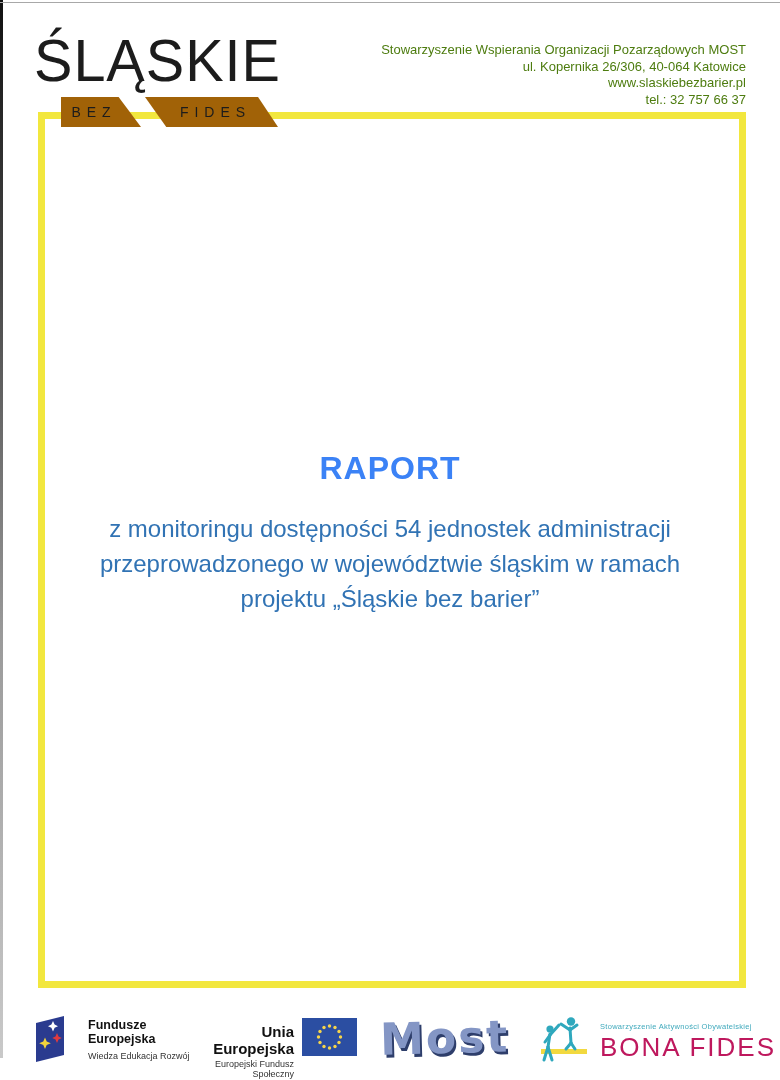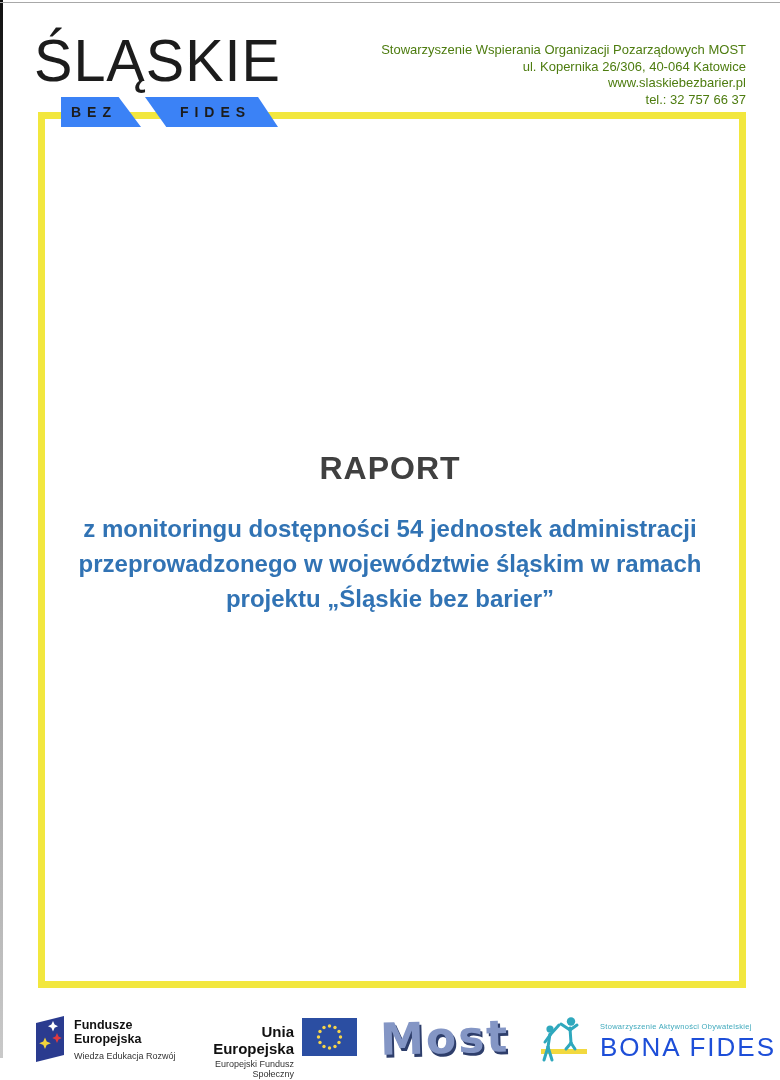--- a/index.html
+++ b/index.html
@@ -15,60 +15,60 @@
   .edge-top { position:absolute; left:0; top:2px; width:780px; height:1px; background:#a8a8a8; }
 
   
   .frame { position:absolute; left:38px; top:112px; width:708px; height:876px;
     border:7px solid #F2E73E; }
 
   
   .brand-title { position:absolute; left:34px; top:26px; width:280px;
     font-size:60px; font-weight:400; letter-spacing:1px; color:#1c1c1c;
     transform:scaleX(0.96); transform-origin:left; white-space:nowrap; }
-  .banner-shape { position:absolute; background:#3b82f6; display:flex;
+  .banner-shape { position:absolute; background:#a16207; display:flex;
     align-items:center; justify-content:center;
-    font-size:14px; font-weight:700; letter-spacing:6px; color:#1c1c1c; }
+    font-size:14px; font-weight:400; letter-spacing:6px; color:#1c1c1c; }
   .banner-bez { left:61px; top:97px; width:80px; height:30px;
     clip-path:polygon(0 0, 72% 0, 100% 100%, 0 100%); padding-right:14px; }
   .banner-barier { left:145px; top:97px; width:133px; height:30px;
     clip-path:polygon(0 0, 85% 0, 100% 100%, 16% 100%); padding-left:8px; }
 
   
   .contact { position:absolute; right:34px; top:42px; text-align:right;
     font-size:13px; line-height:16.5px; color:#4d7c0f; }
 
   
   .title-block { position:absolute; left:60px; top:450px; width:660px; text-align:center; }
-  .report-title { font-size:32px; font-weight:700; color:#404040; letter-spacing:1px; }
-  .report-subtitle { margin-top:24px; font-size:24px; font-weight:700;
+  .report-title { font-size:32px; font-weight:700; color:#3b82f6; letter-spacing:1px; }
+  .report-subtitle { margin-top:24px; font-size:24px; font-weight:400;
     color:#3173B4; line-height:35px; }
 
   
   .footer { position:absolute; left:0; top:1012px; width:780px; height:64px; }
   .fe-logo { position:absolute; left:36px; top:4px; display:flex; align-items:flex-start; }
-  .fe-text { margin-left:10px; padding-top:2px; }
+  .fe-text { margin-left:24px; padding-top:2px; }
   .fe-name { font-size:12.5px; font-weight:700; line-height:14px; color:#111; }
   .fe-sub { margin-top:5px; font-size:9px; color:#333; }
 
   .eu-logo { position:absolute; left:183px; top:6px; width:174px; display:flex; }
   .eu-text { flex:1; text-align:right; padding-top:5px; }
   .eu-name { font-size:15px; font-weight:700; color:#111; }
   .eu-sub { margin-top:2px; font-size:9px; color:#333; }
   .eu-flag { margin-left:8px; }
 
   .most-logo { position:absolute; left:380px; top:0px;
     font-family:"DejaVu Sans", sans-serif; font-size:44px; font-weight:700;
     color:#8496C5; letter-spacing:2px; transform:rotate(-1.5deg);
     text-shadow:2px 3px 0 #2E3E6B; }
 
   .bona-logo { position:absolute; left:540px; top:4px; display:flex; align-items:flex-start; }
   .bona-text { margin-left:4px; padding-top:6px; }
   .bona-sub { font-size:7.5px; color:#3FA9BC; letter-spacing:0.3px; white-space:nowrap; }
-  .bona-name { margin-top:1px; font-size:26px; font-weight:400; color:#1d4ed8;
+  .bona-name { margin-top:1px; font-size:26px; font-weight:400; color:#be185d;
     letter-spacing:2px; white-space:nowrap; }
 </style>
 </head>
 <body>
 
 <div class="page">
 
   <div class="edge-left"></div>
   <div class="edge-top"></div>
 

